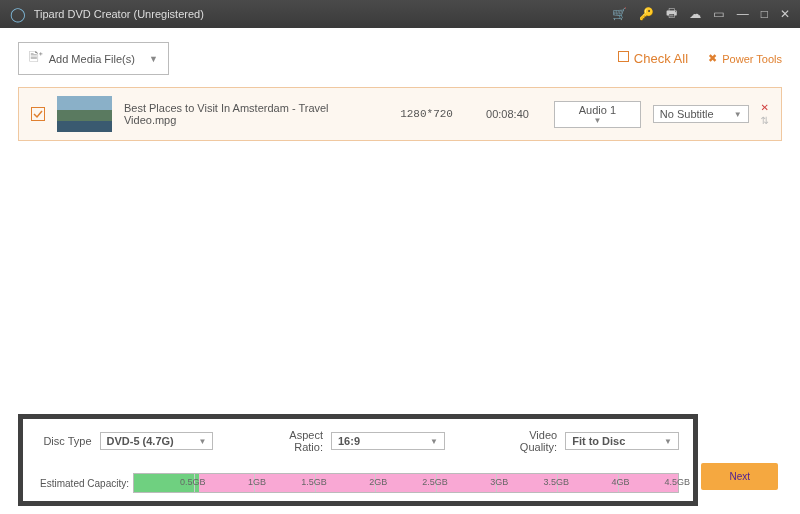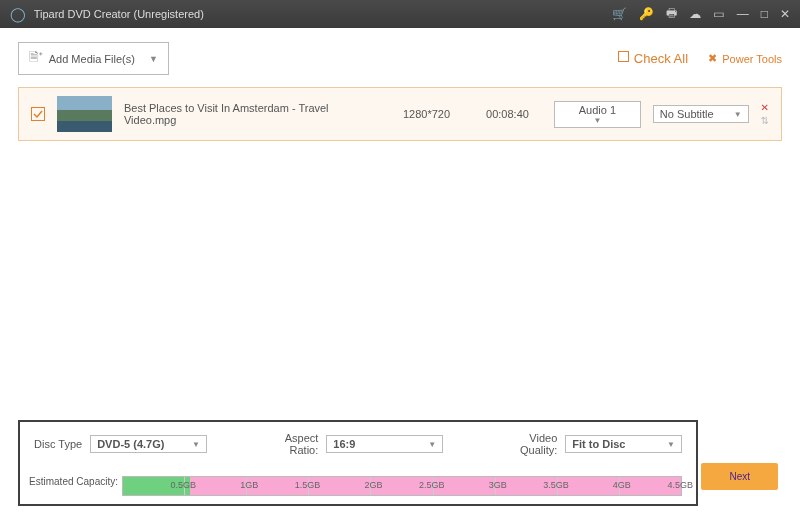--- a/index.html
+++ b/index.html
@@ -16,38 +16,38 @@
 .add-btn .caret { margin-left: 8px; font-size: 9px; color: #888; }
 .spacer { flex: 1; }
 .check-all { display: flex; align-items: flex-start; gap: 5px; font-size: 13px; color: #e08030; margin-right: 20px; }
 .check-all .box { width: 11px; height: 11px; border: 1px solid #e08030; }
 .power-tools { display: flex; align-items: center; gap: 5px; font-size: 11px; color: #e08030; }
 .file-row { border: 1px solid #f0c8a0; background: #fdf7f0; padding: 8px 12px; display: flex; align-items: center; gap: 12px; font-size: 11px; color: #555; }
 .checkbox { width: 14px; height: 14px; border: 1px solid #e08030; display: flex; align-items: center; justify-content: center; }
 .checkbox svg { width: 10px; height: 10px; }
 .thumb { width: 56px; height: 36px; background: linear-gradient(180deg, #8ab0c8 40%, #5a7a60 40%, #5a7a60 70%, #3a5a70 70%); position: relative; }
 .filename { width: 260px; }
-.res { width: 70px; text-align: center; }
+.res { width: 70px; text-align: center; font-family: Liberation Mono, monospace; }
 .dur { width: 70px; text-align: center; }
 .select { border: 1px solid #bbb; background: #fff; padding: 2px 6px; font-size: 11px; display: flex; align-items: center; justify-content: space-between; cursor: pointer; color: #555; }
 .sel-audio { width: 88px; flex-direction: column; }
 .sel-sub { width: 97px; }
 .caret-dn { font-size: 8px; color: #888; }
 .row-icons { margin-left: auto; display: flex; flex-direction: column; gap: 2px; align-items: center; }
 .row-icons .x { color: #d04040; font-size: 10px; cursor: pointer; }
 .row-icons .updown { color: #bbb; font-size: 10px; cursor: pointer; }
 .bottom { position: absolute; left: 0; right: 0; bottom: 0; }
-.settings-box { border: 2px solid #404040; margin: 0 18px 8px 18px; padding: 10px 14px 8px 4px; width: 680px; }
+.settings-box { border: 5px solid #404040; margin: 0 18px 8px 18px; padding: 10px 14px 8px 12px; width: 680px; }
 .settings-row { display: flex; align-items: center; gap: 8px; font-size: 11px; color: #555; margin-bottom: 10px; }
 .settings-row .lbl { text-align: right; }
 .settings-row .lbl1 { width: 60px; }
 .settings-row .lbl2 { margin-left: 40px; }
 .settings-row .lbl3 { margin-left: 40px; }
 .sel-wide { width: 120px; font-weight: bold; }
-.capacity-row { display: flex; align-items: flex-start; font-size: 10px; color: #555; margin-top: 20px; }
+.capacity-row { display: flex; align-items: center; font-size: 10px; color: #555; margin-top: 20px; }
 .cap-lbl { width: 94px; text-align: right; margin-right: 4px; }
 .cap-bar { flex: 1; height: 20px; border: 1px solid #bbb; position: relative; background: #f9a8d4; }
 .cap-fill { position: absolute; left: 0; top: 0; bottom: 0; background: #6fd080; width: 12%; }
 .cap-ticks { position: absolute; inset: 0; display: flex; }
 .cap-tick { flex: 1; border-right: 1px solid #ccc; position: relative; }
 .cap-tick:last-child { border-right: none; }
 .cap-tick span { position: absolute; right: -12px; top: 3px; font-size: 9px; color: #666; }
 .next-btn { position: absolute; right: 22px; bottom: 24px; background: #f5a840; color: #4c1d95; border: none; padding: 8px 28px; font-size: 10px; cursor: pointer; border-radius: 2px; }
 </style>
 </head>

